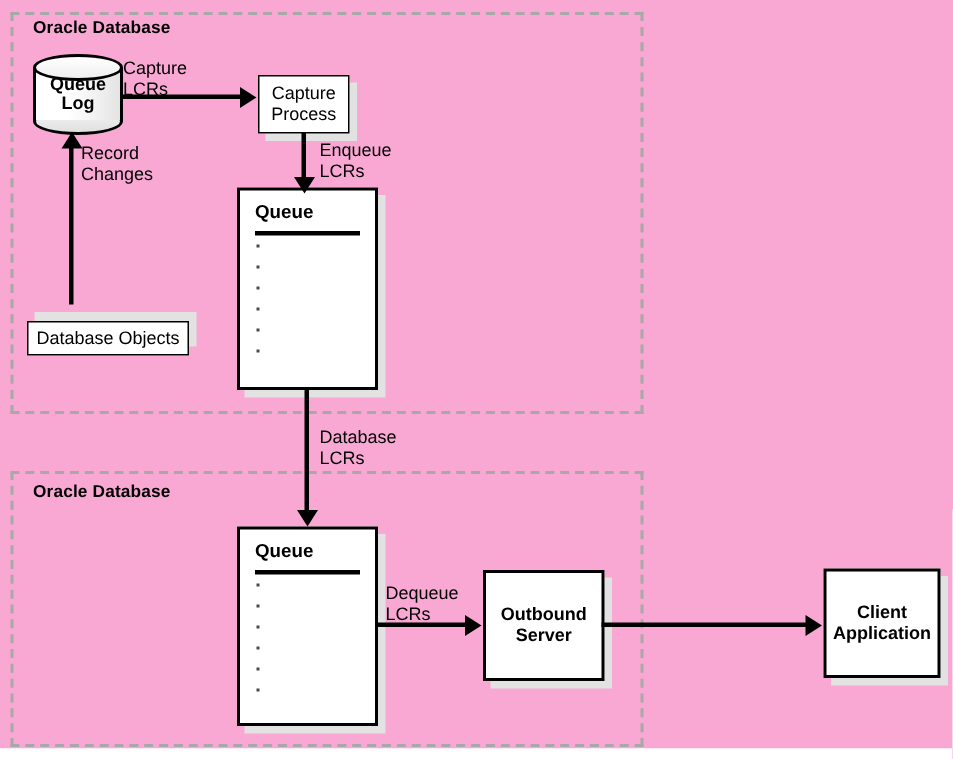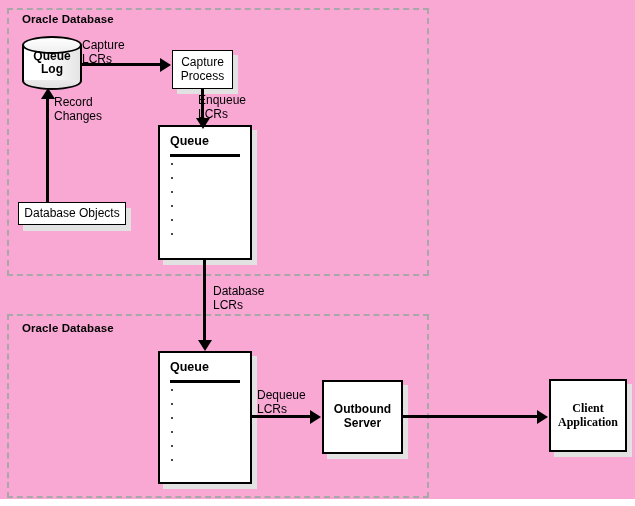--- a/index.html
+++ b/index.html
@@ -220,21 +220,21 @@
 LCRs</div>
 
   <div class="box-shadow" style="left:177px; top:55px; width:61px; height:39px;"></div>
   <div class="box box-plain box-thin" style="left:172px; top:50px; width:61px; height:39px;">
     <span style="white-space:pre-line;">Capture
 Process</span>
   </div>
 
   <div class="line-v" style="left:201px; top:88px; height:33px;"></div>
   <div class="arrow-d" style="left:195.5px; top:118px;"></div>
-  <div class="label" style="left:198px; top:93px;">Enqueue
+  <div class="label" style="left:213px; top:93px;">Enqueue
 LCRs</div>
 
   <div class="box-shadow" style="left:163px; top:130px; width:94px; height:135px;"></div>
   <div class="queue" style="left:158px; top:125px; width:94px; height:135px;">
     <div class="queue-title">Queue</div>
     <div class="queue-rule"></div>
     <div class="queue-dots">
       <i></i>
       <i></i>
       <i></i>
@@ -243,21 +243,21 @@
       <i></i>
     </div>
   </div>
 
   <div class="line-v" style="left:46px; top:98px; height:105px;"></div>
   <div class="arrow-u" style="left:40.5px; top:88px;"></div>
   <div class="label" style="left:54px; top:95px;">Record
 Changes</div>
 
   <div class="box-shadow" style="left:23px; top:208px; width:108px; height:23px;"></div>
-  <div class="box box-plain box-thin" style="left:18px; top:202px; width:108px; height:23px;">
+  <div class="box box-plain box-thin" style="left:18px; top:214px; width:108px; height:23px;">
     <span>Database Objects</span>
   </div>
 
   <div class="line-v" style="left:203px; top:259px; height:86px;"></div>
   <div class="arrow-d" style="left:197.5px; top:340px;"></div>
   <div class="label" style="left:213px; top:284px;">Database
 LCRs</div>
 
   <div class="region" style="left:7px; top:314px; width:422px; height:184px;"></div>
   <div class="region-title" style="left:22px; top:322px;">Oracle Database</div>
@@ -285,17 +285,17 @@
   <div class="box box-bold" style="left:322px; top:380px; width:81px; height:74px;">
     <span style="white-space:pre-line;">Outbound
 Server</span>
   </div>
 
   <div class="line-h" style="left:401px; top:415px; width:137px;"></div>
   <div class="arrow-r" style="left:537px; top:409.5px;"></div>
 
   <div class="box-shadow" style="left:554px; top:384px; width:78px; height:73px;"></div>
   <div class="box box-bold" style="left:549px; top:379px; width:78px; height:73px;">
-    <span style="white-space:pre-line;font-family:Liberation Serif, serif;">Client
+    <span style="white-space:pre-line;">Client
 Application</span>
   </div>
 
 </div>
 
 </body></html>

